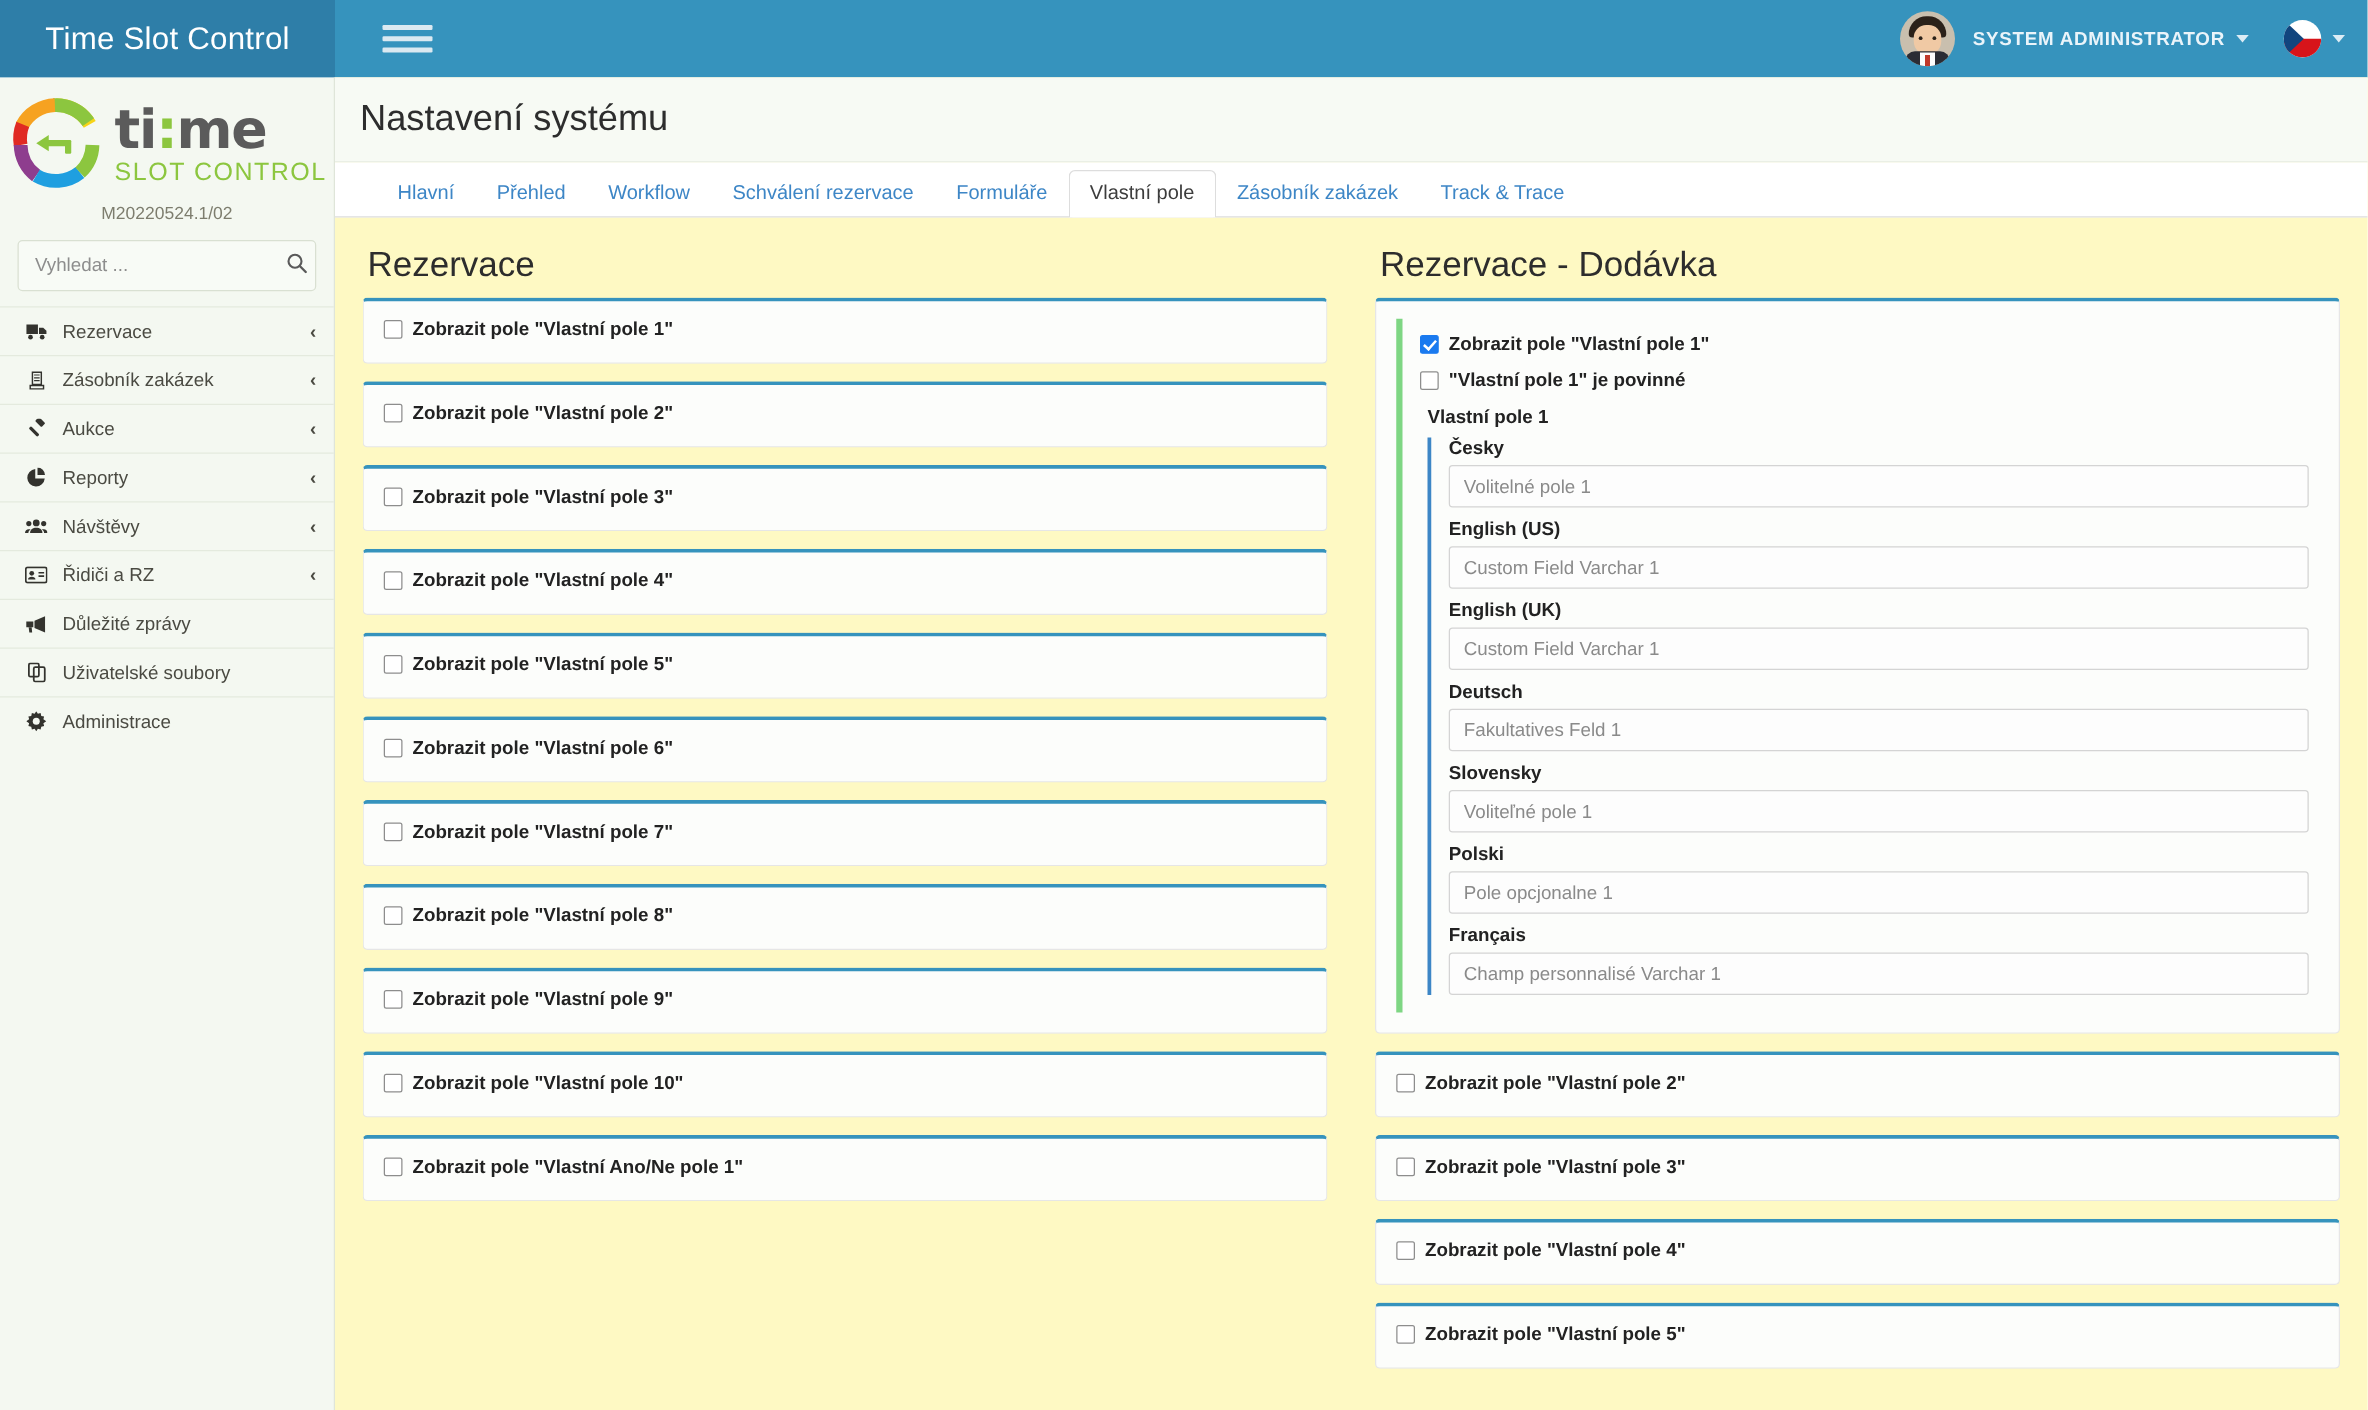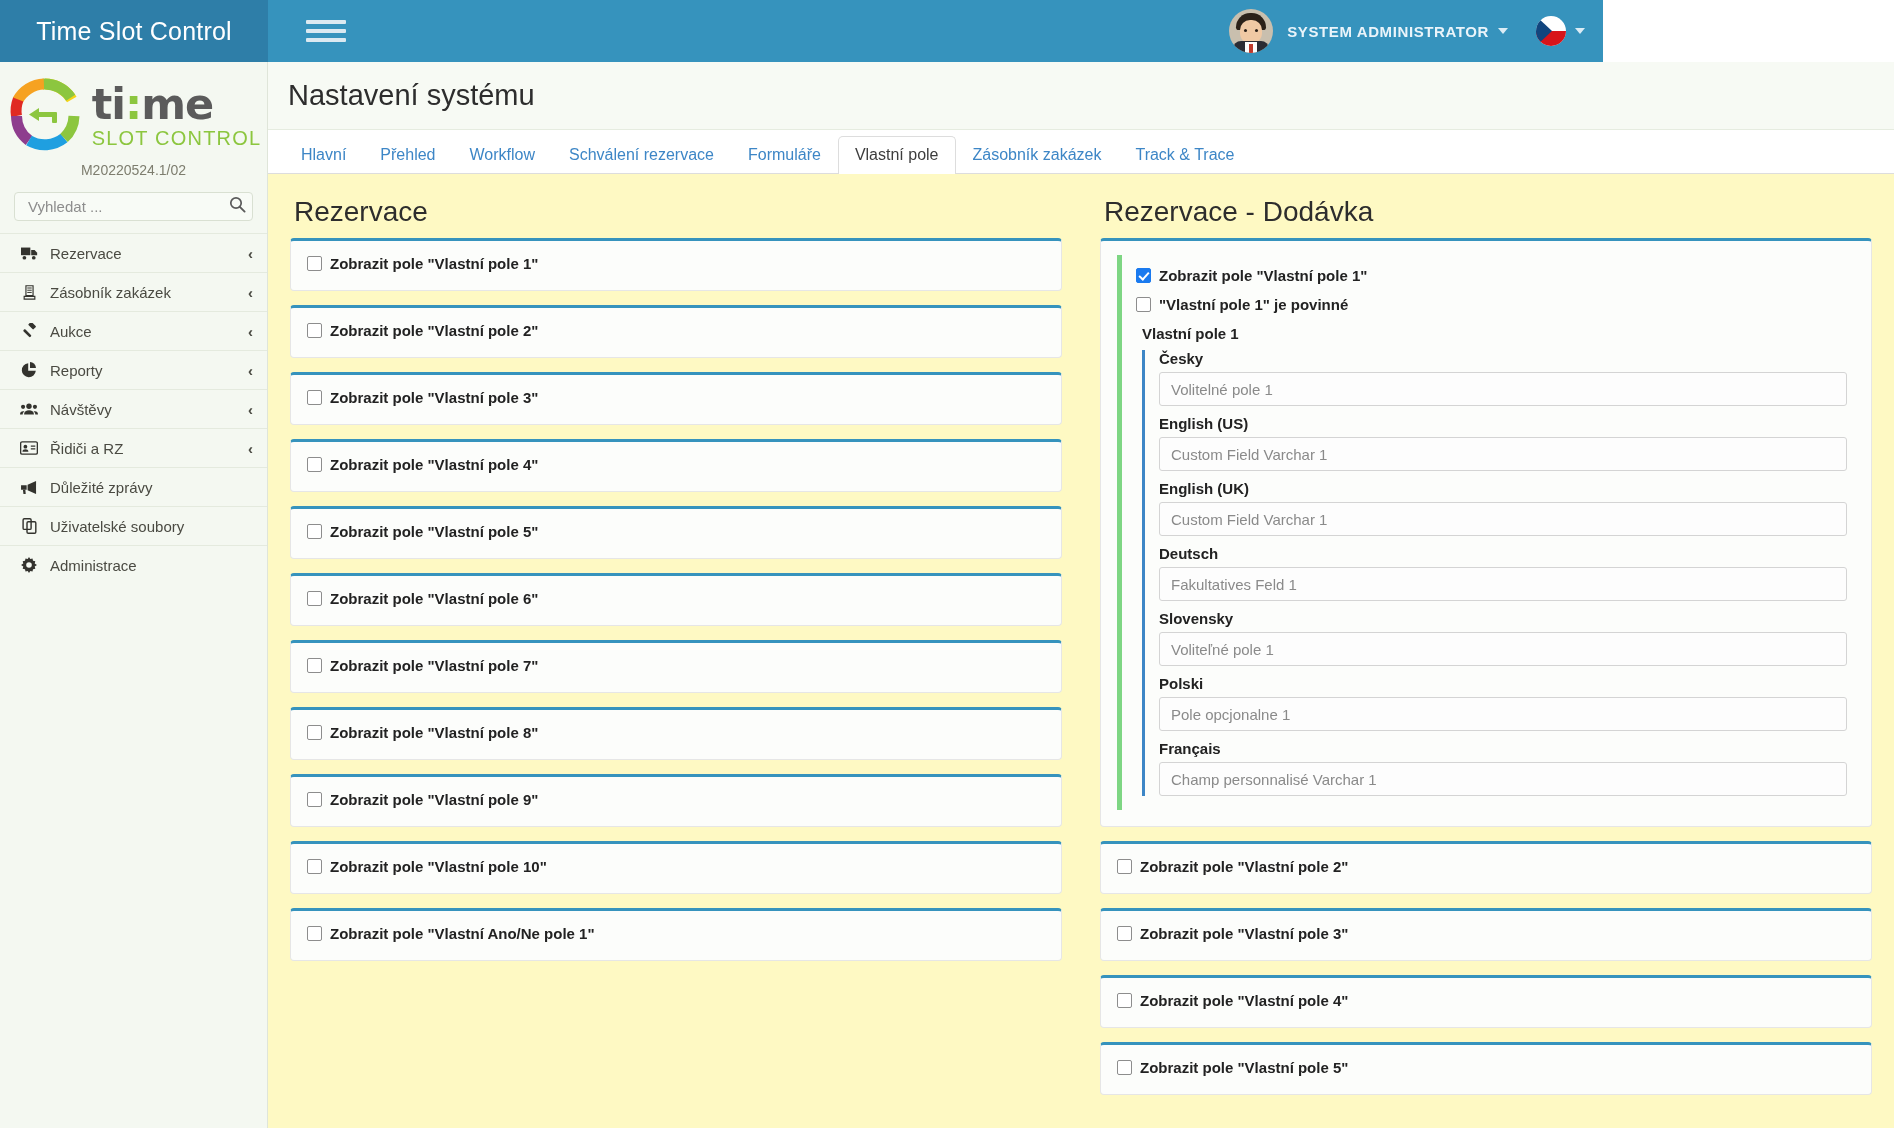--- a/index.html
+++ b/index.html
@@ -5,21 +5,21 @@
   * { box-sizing: border-box; }
   html, body {
     margin: 0; padding: 0;
     width: 1894px; height: 1128px;
     overflow: hidden;
     font-family: "Liberation Sans", sans-serif;
     background: #ffffff;
   }
   
   #topbar {
-    position: absolute; top: 0; left: 0; width: 1603px; height: 62px;
+    position: absolute; top: 0; left: 0; width: 1894px; height: 62px;
     background: #3693bd; display: flex; align-items: center;
   }
   #brandbox {
     width: 268px; height: 62px; background: #2e7ea8;
     display: flex; align-items: center; justify-content: center;
     flex: 0 0 268px;
   }
   #brandtitle {
     color: #ffffff; font-size: 25px; font-weight: normal; letter-spacing: .2px;
   }
@@ -71,21 +71,21 @@
   #logorow { display:flex; align-items:center; gap: 8px; }
   .ring { position: relative; width: 78px; height: 78px; flex:0 0 78px; }
   .ring svg { display:block; }
   #wordmark { display:flex; flex-direction:column; line-height:1; }
   #wordmark .w1 { font-size:43px; color:#5b5b5b; font-weight:bold; letter-spacing:-1px; font-family:"DejaVu Sans", sans-serif;}
   #wordmark .w1 .colon { color:#8cc63f; }
   #wordmark .w2 { font-size:20px; color:#8cc63f; letter-spacing:1.2px; margin-top:2px; font-family:"Liberation Sans", sans-serif;}
   #version { font-size:14px; color:#7d7d6e; margin-top:8px; }
   #searchwrap { padding: 14px 14px 12px 14px; }
   #searchbox {
-    width: 100%; height: 29px; background:#f8fbf6; border:1px solid #d9e0d2;
+    width: 100%; height: 41px; background:#f8fbf6; border:1px solid #d9e0d2;
     border-radius:4px; display:flex; align-items:center; padding: 0 11px;
   }
   #searchbox input {
     flex:1; border:none; outline:none; background:transparent;
     font-size:15px; color:#6a6a6a; font-family:"Liberation Sans", sans-serif;
   }
   #searchbox input::placeholder { color:#8d8d8d; }
   .navitem {
     height: 39px; display:flex; align-items:center; padding: 0 14px 0 16px;
     border-top: 1px solid #e4eade; font-size:15px; color:#4a4a42; cursor:pointer;
@@ -99,21 +99,21 @@
     color:#4a4a42; font-size:15px; font-weight:bold;
   }
   
   #main { position:absolute; top:62px; left:268px; width:1626px; height:1066px; background:#fef9c3; }
   #pagehead {
     height: 68px; background:#f7faf4; border-bottom:1px solid #e6ece0;
     display:flex; align-items:center; padding-left: 20px;
   }
   #pagetitle { font-size:29px; color:#2d2d2d; font-weight:normal; }
   #tabs {
-    display:flex; align-items:flex-end; height:44px; padding-left: 16px;
+    display:flex; align-items:flex-end; height:44px; padding-left: 33px;
     border-bottom:1px solid #dddddd; background:#ffffff;
   }
   .tab {
     font-size:16px; color:#3d86c6; padding: 9px 16px 10px 16px; cursor:pointer;
     border:1px solid transparent; border-bottom:none; margin-bottom:-1px;
     border-radius:5px 5px 0 0; white-space:nowrap;
   }
   .tab.active {
     color:#3d3d3d; background:#ffffff; border-color:#dddddd #dddddd #ffffff;
   }

